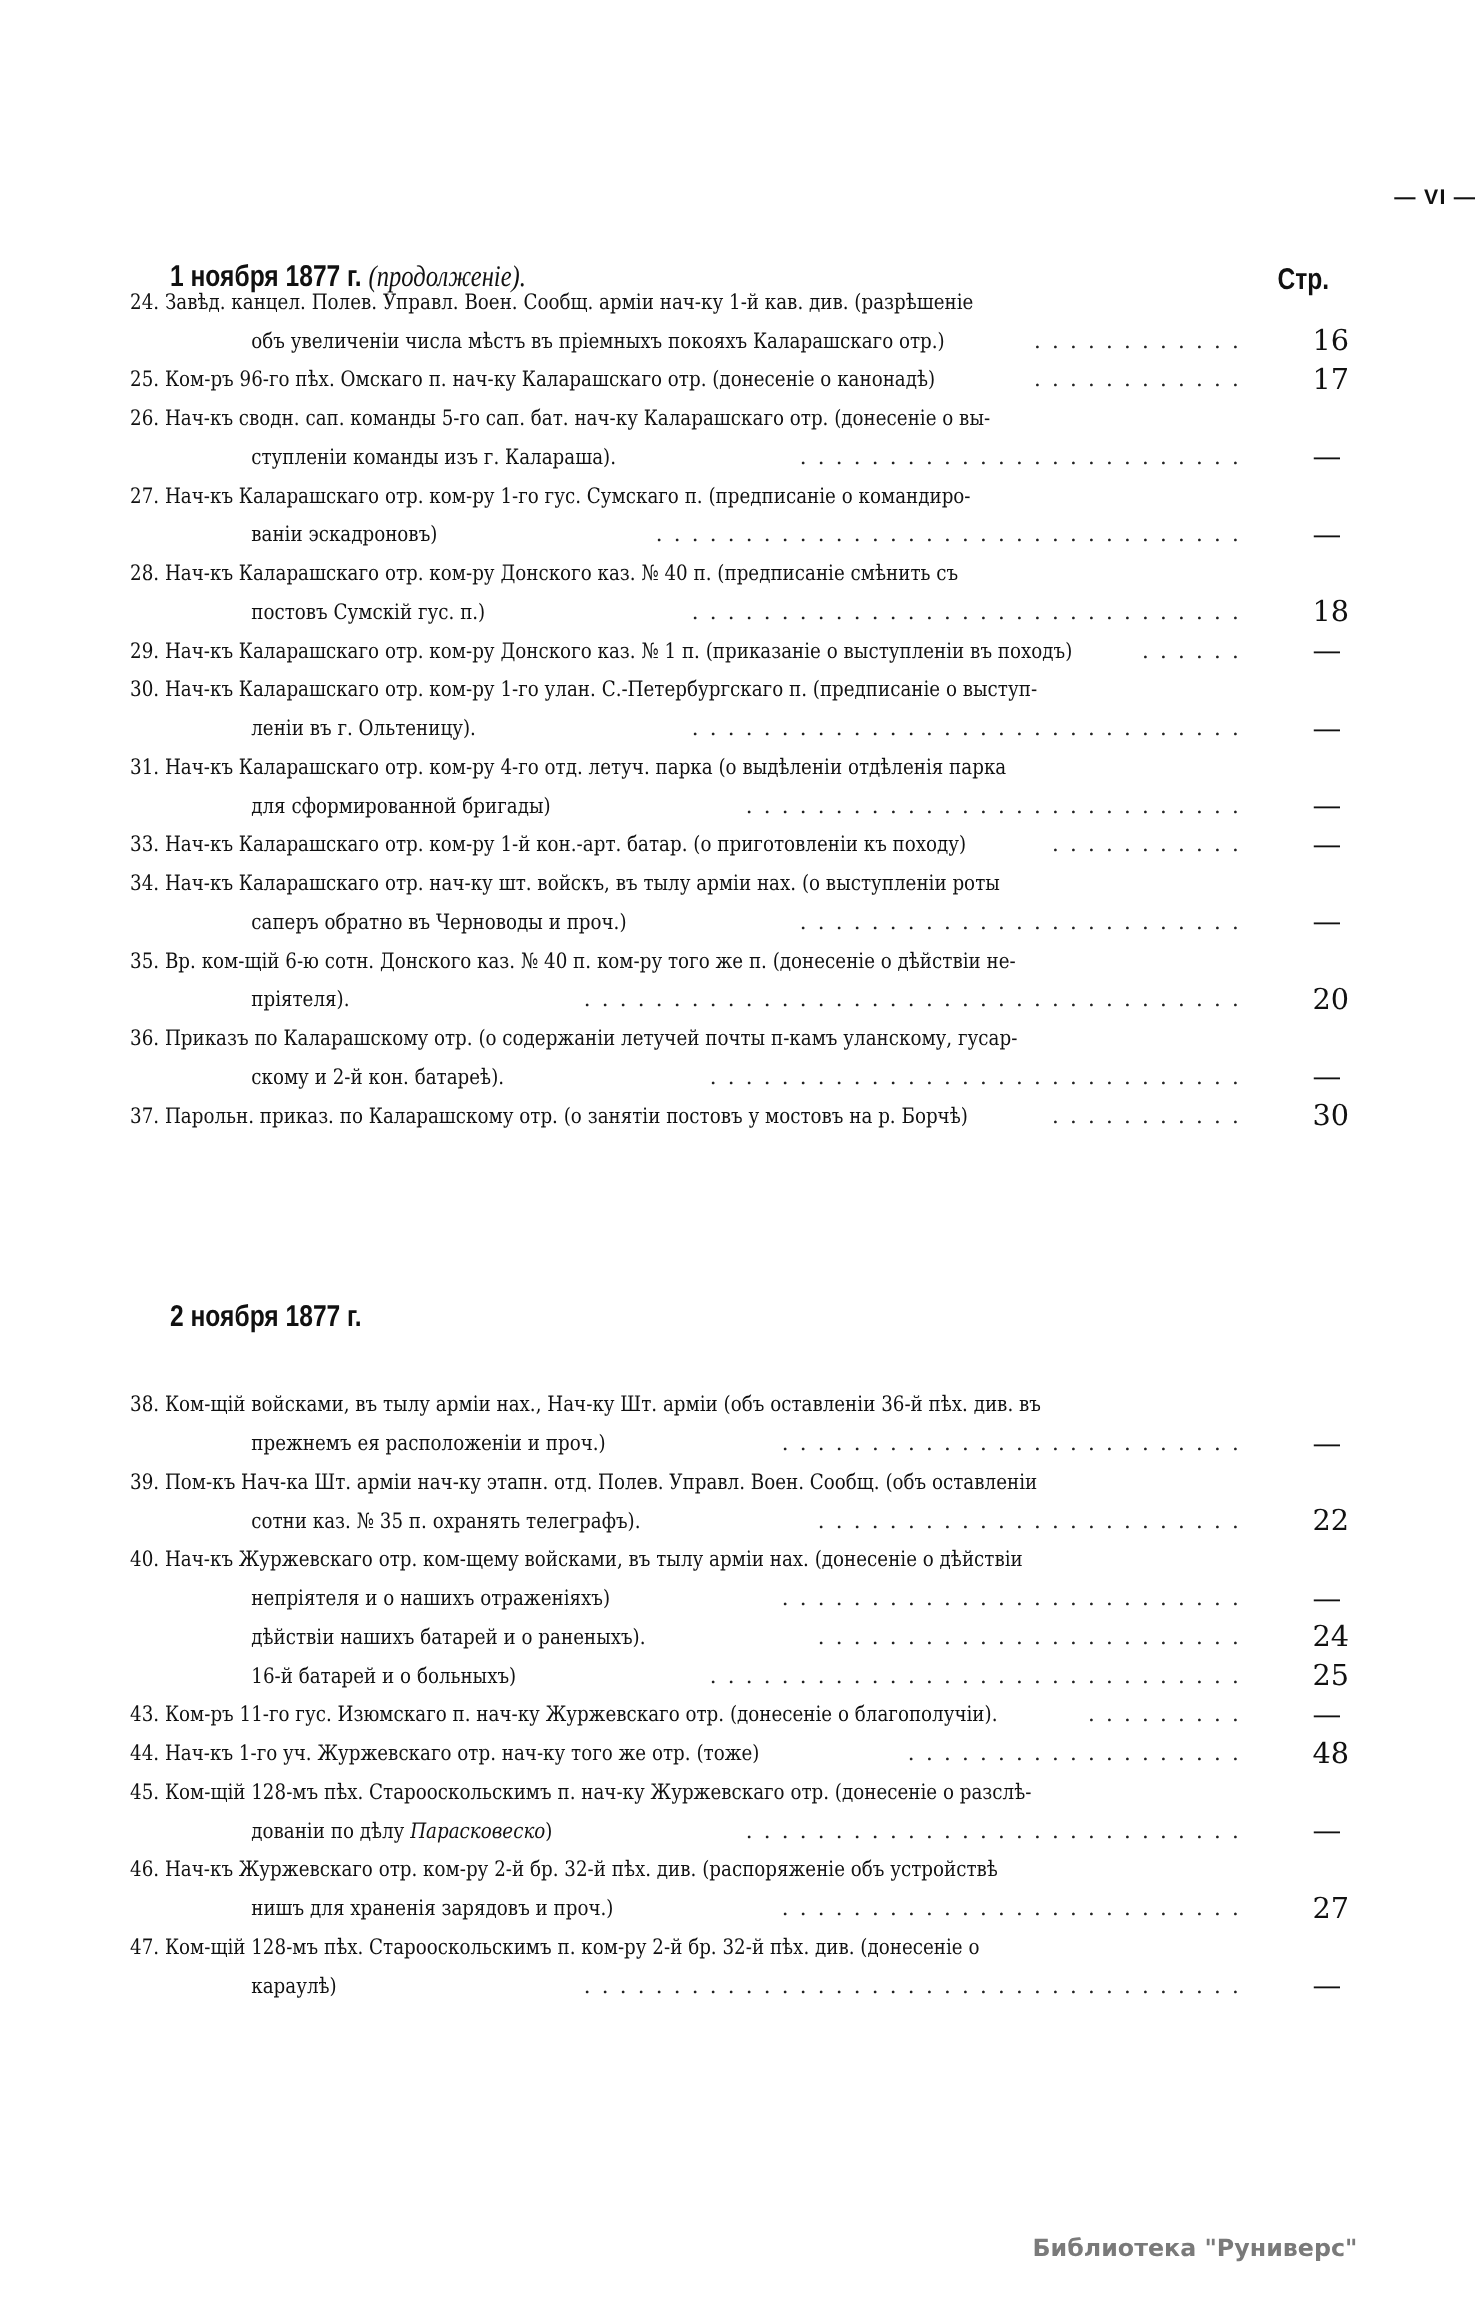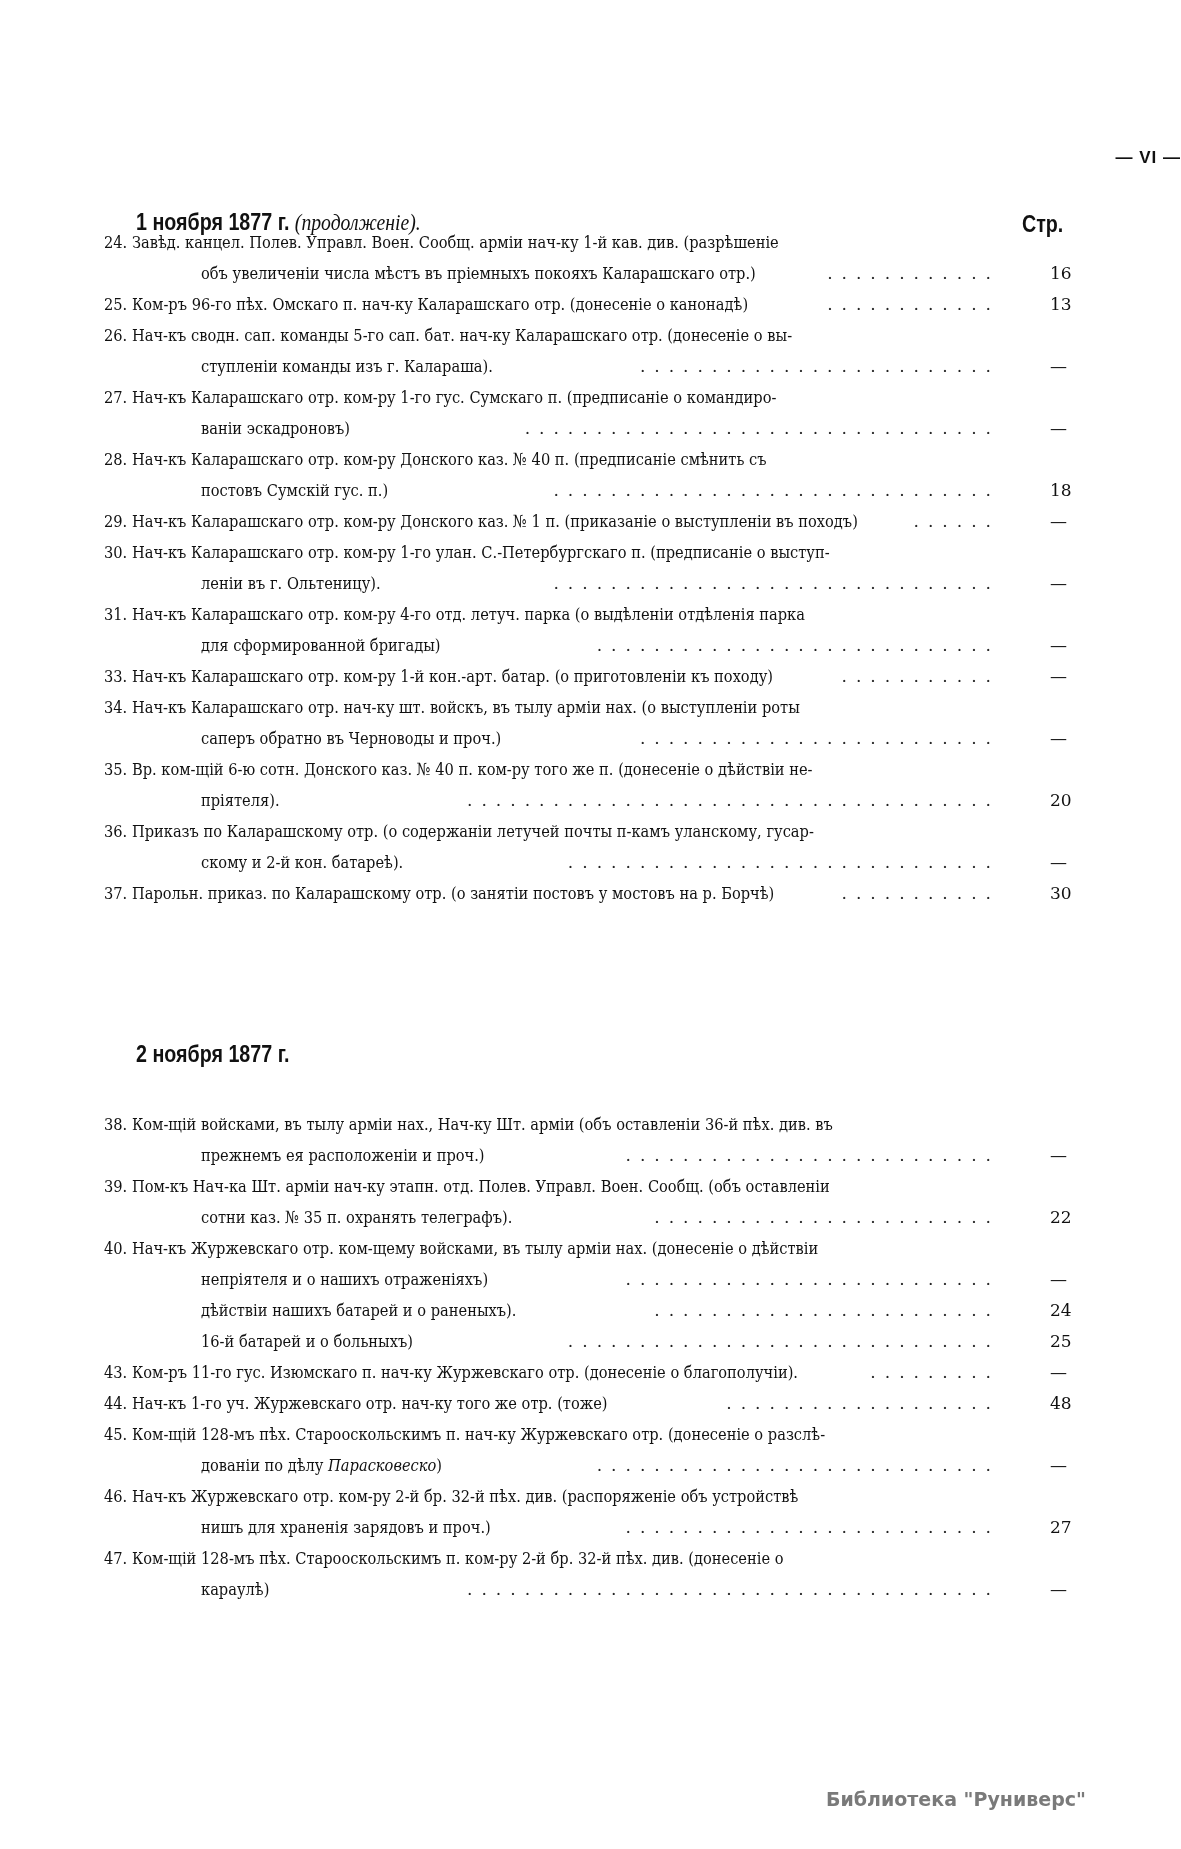--- a/index.html
+++ b/index.html
@@ -13,21 +13,21 @@
   .page-col-head { position: absolute; left: 1022px; top: 210px; font-family: "Liberation Sans", sans-serif;
         font-weight: bold; font-size: 24px; transform: scaleX(0.82); transform-origin: left center; }
   .toc { position: absolute; left: 0; width: 1181px; }
   .entry { position: relative; width: 1181px; }
   .line { position: relative; height: 31px; line-height: 31px; font-size: 17px; white-space: nowrap; }
   .line .txt { position: absolute; transform: scaleX(0.86); transform-origin: left center; }
   .line.first .txt { left: 104px; }
   .line.cont .txt { left: 201px; }
   .num { font-weight: normal; }
   .leader { position: absolute; right: 180px; color: #222; letter-spacing: 9px; overflow: hidden; text-align: right; }
-  .pg { position: absolute; left: 1050px; width: 36px; text-align: left; font-size: 17px; }
+  .pg { position: absolute; left: 1050px; width: 36px; text-align: left; font-size: 23px; }
   .it { font-style: italic; }
   .watermark { position: absolute; left: 826px; top: 1788px; font-family: "DejaVu Sans", sans-serif;
         font-size: 19px; color: #7a7a7a; font-weight: bold; }
 </style>
 </head>
 <body>
 
 <div class="running-head">— VI —</div>
 
 <div class="section-head" id="sec0-head" style="top:208px;">
@@ -43,21 +43,21 @@
       </div>
       <div class="line cont">
         <span class="txt"><span>объ увеличеніи числа мѣстъ въ пріемныхъ покояхъ Каларашскаго отр.)</span></span>
         <span class="pg">16</span>
         <span class="leader" style="left: 769.781px; right: auto; width: 230.219px;">............</span>
       </div>
     </div>
     <div class="entry">
       <div class="line first">
         <span class="txt"><span class="num">25.</span> <span>Ком-ръ 96-го пѣх. Омскаго п. нач-ку Каларашскаго отр. (донесеніе о канонадѣ)</span></span>
-        <span class="pg">13</span>
+        <span class="pg">17</span>
         <span class="leader" style="left: 762.1px; right: auto; width: 237.9px;">............</span>
       </div>
     </div>
     <div class="entry">
       <div class="line first">
         <span class="txt"><span class="num">26.</span> <span>Нач-къ сводн. сап. команды 5-го сап. бат. нач-ку Каларашскаго отр. (донесеніе о вы-</span></span>
       </div>
       <div class="line cont">
         <span class="txt"><span>ступленіи команды изъ г. Калараша).</span></span>
         <span class="pg">—</span>

